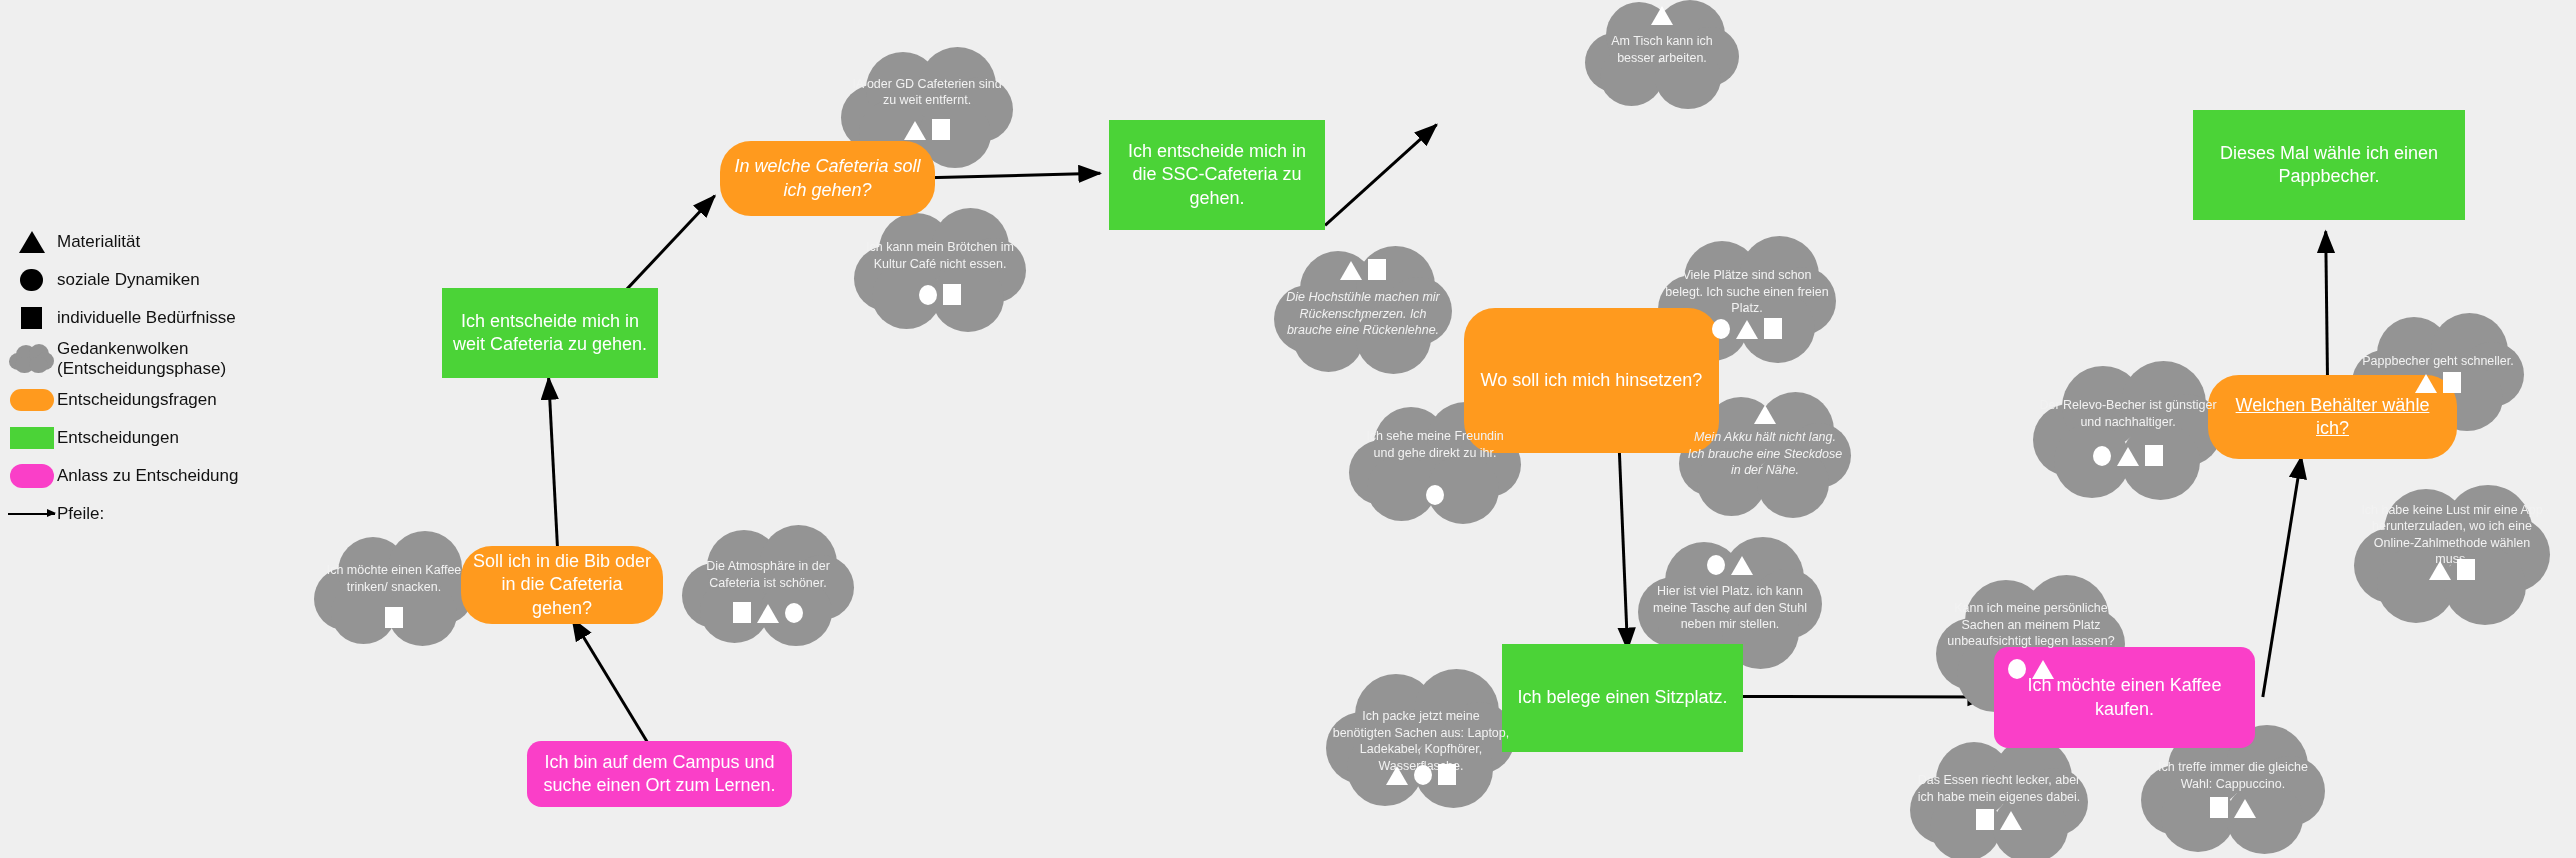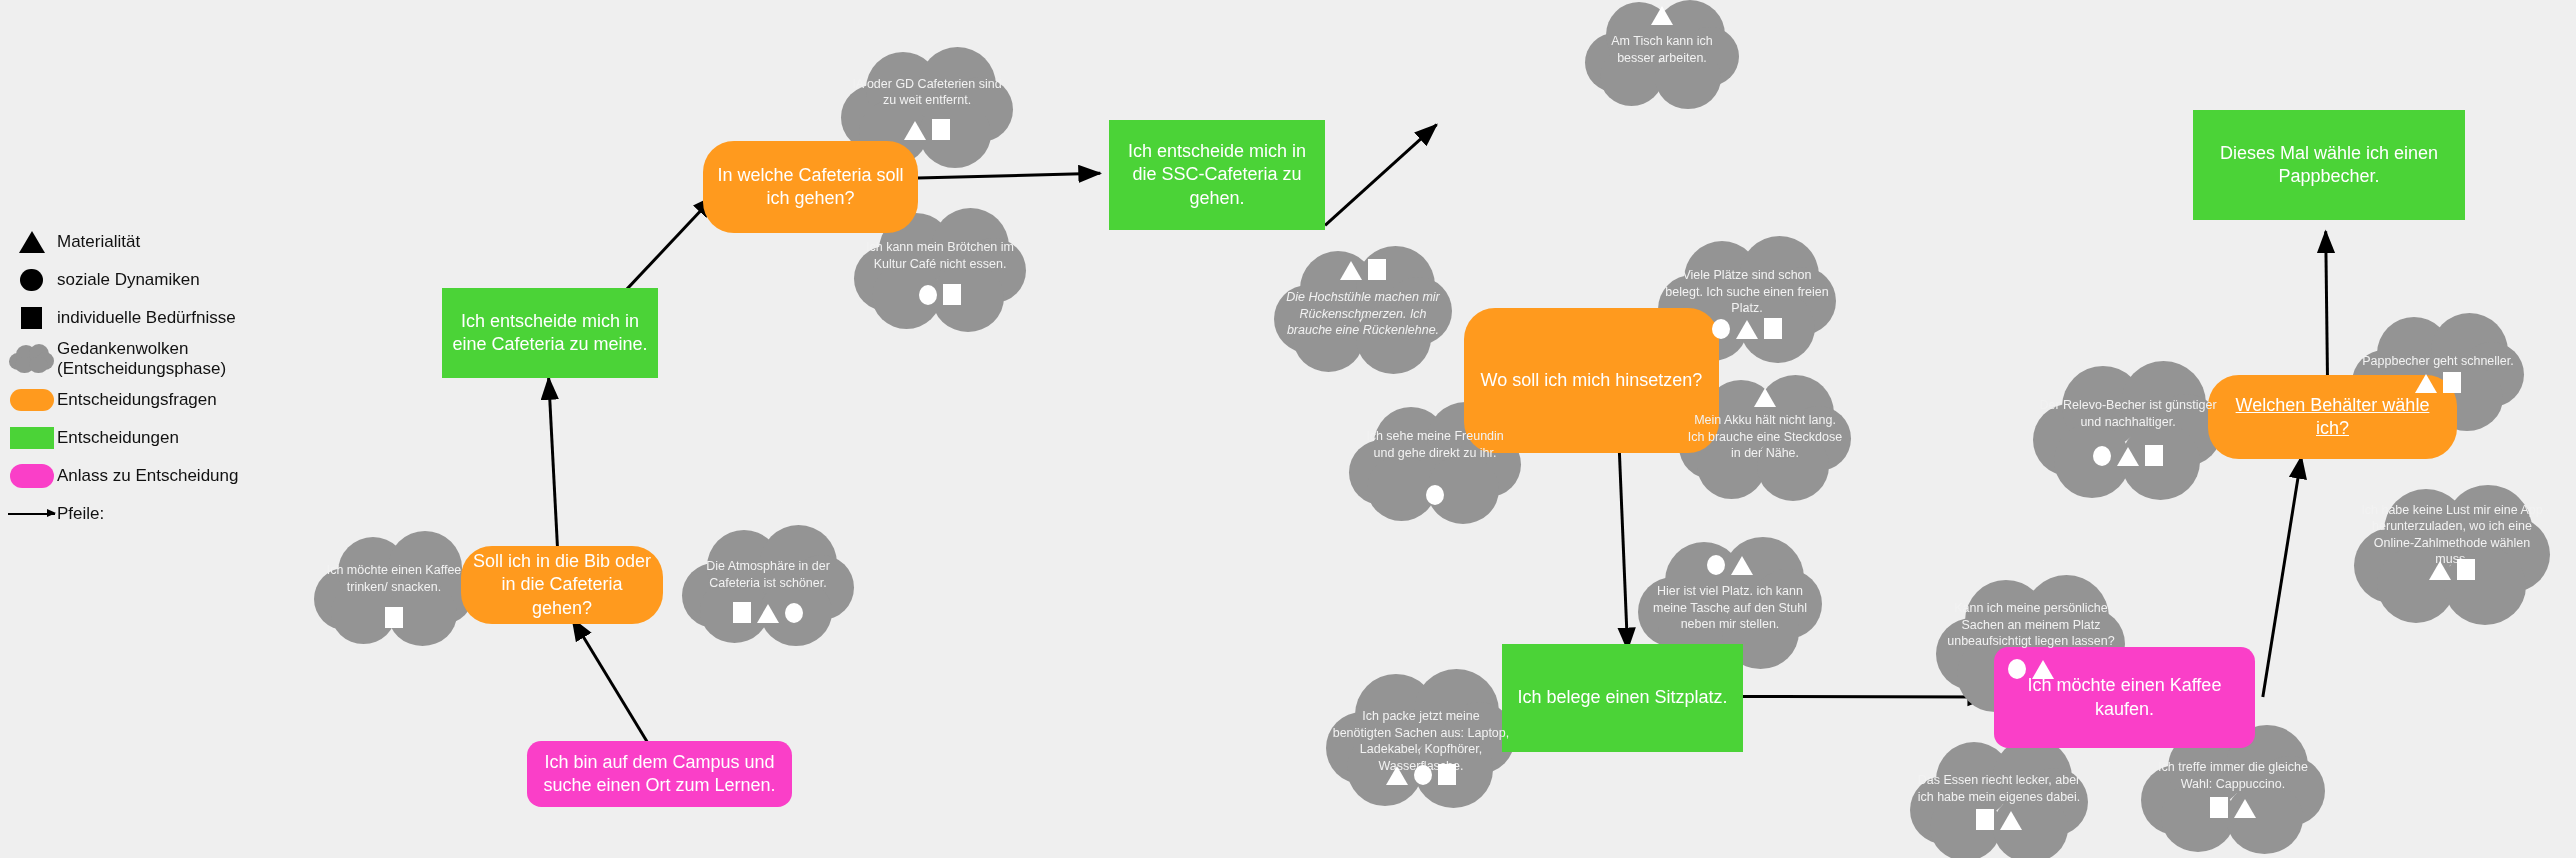--- a/index.html
+++ b/index.html
@@ -240,21 +240,21 @@
       <i style="left:82px;top:56px;width:75px;height:71px;"></i>
     </div>
     <div class="ctext" style="top:31px;">Viele Plätze sind schon belegt. Ich suche einen freien Platz.</div>
     <div class="icons" style="top:82px;">
       <span class="ic-circ"></span>
       <span class="ic-tri"></span>
       <span class="ic-sq"></span>
     </div>
   </div>
 
-  <div class="cloud" style="left:1679px;top:375px;width:172px;height:130px;">
+  <div class="cloud" style="left:1679px;top:392px;width:172px;height:130px;font-style:italic;">
     <div class="blobs">
       <i style="left:0px;top:39px;width:65px;height:65px;"></i>
       <i style="left:25px;top:4.7px;width:74px;height:74px;"></i>
       <i style="left:78px;top:0px;width:77px;height:77px;"></i>
       <i style="left:107px;top:31px;width:65px;height:65px;"></i>
       <i style="left:18px;top:56px;width:69px;height:68px;"></i>
       <i style="left:78px;top:56px;width:72px;height:70px;"></i>
     </div>
     <div class="icons" style="top:13px;">
       <span class="ic-tri"></span>
@@ -404,23 +404,23 @@
     <div class="icons" style="top:74px;">
       <span class="ic-tri"></span>
       <span class="ic-sq"></span>
     </div>
   </div>
 
   <div class="node n-trigger" style="left:527px;top:741px;width:265px;height:66px;">Ich bin auf dem Campus und suche einen Ort zum Lernen.</div>
 
   <div class="node n-question" style="left:461px;top:546px;width:202px;height:78px;">Soll ich in die Bib oder in die Cafeteria gehen?</div>
 
-  <div class="node n-decision" style="left:442px;top:288px;width:216px;height:90px;">Ich entscheide mich in eine Cafeteria zu meine.</div>
-
-  <div class="node n-question" style="left:703px;top:141px;width:215px;height:92px;">In welche Cafeteria soll ich gehen?</div>
+  <div class="node n-decision" style="left:442px;top:288px;width:216px;height:90px;">Ich entscheide mich in weit Cafeteria zu gehen.</div>
+
+  <div class="node n-question" style="left:720px;top:141px;width:215px;height:75px;font-style:italic;">In welche Cafeteria soll ich gehen?</div>
 
   <div class="node n-decision" style="left:1109px;top:120px;width:216px;height:110px;">Ich entscheide mich in die SSC-Cafeteria zu gehen.</div>
 
 
   <div class="node n-question" style="left:1464px;top:308px;width:255px;height:145px;">Wo soll ich mich hinsetzen?</div>
 
   <div class="node n-decision" style="left:1502px;top:644px;width:241px;height:108px;">Ich belege einen Sitzplatz.</div>
 
   <div class="node n-trigger" style="left:1994px;top:647px;width:261px;height:101px;">Ich möchte einen Kaffee kaufen.</div>
 

